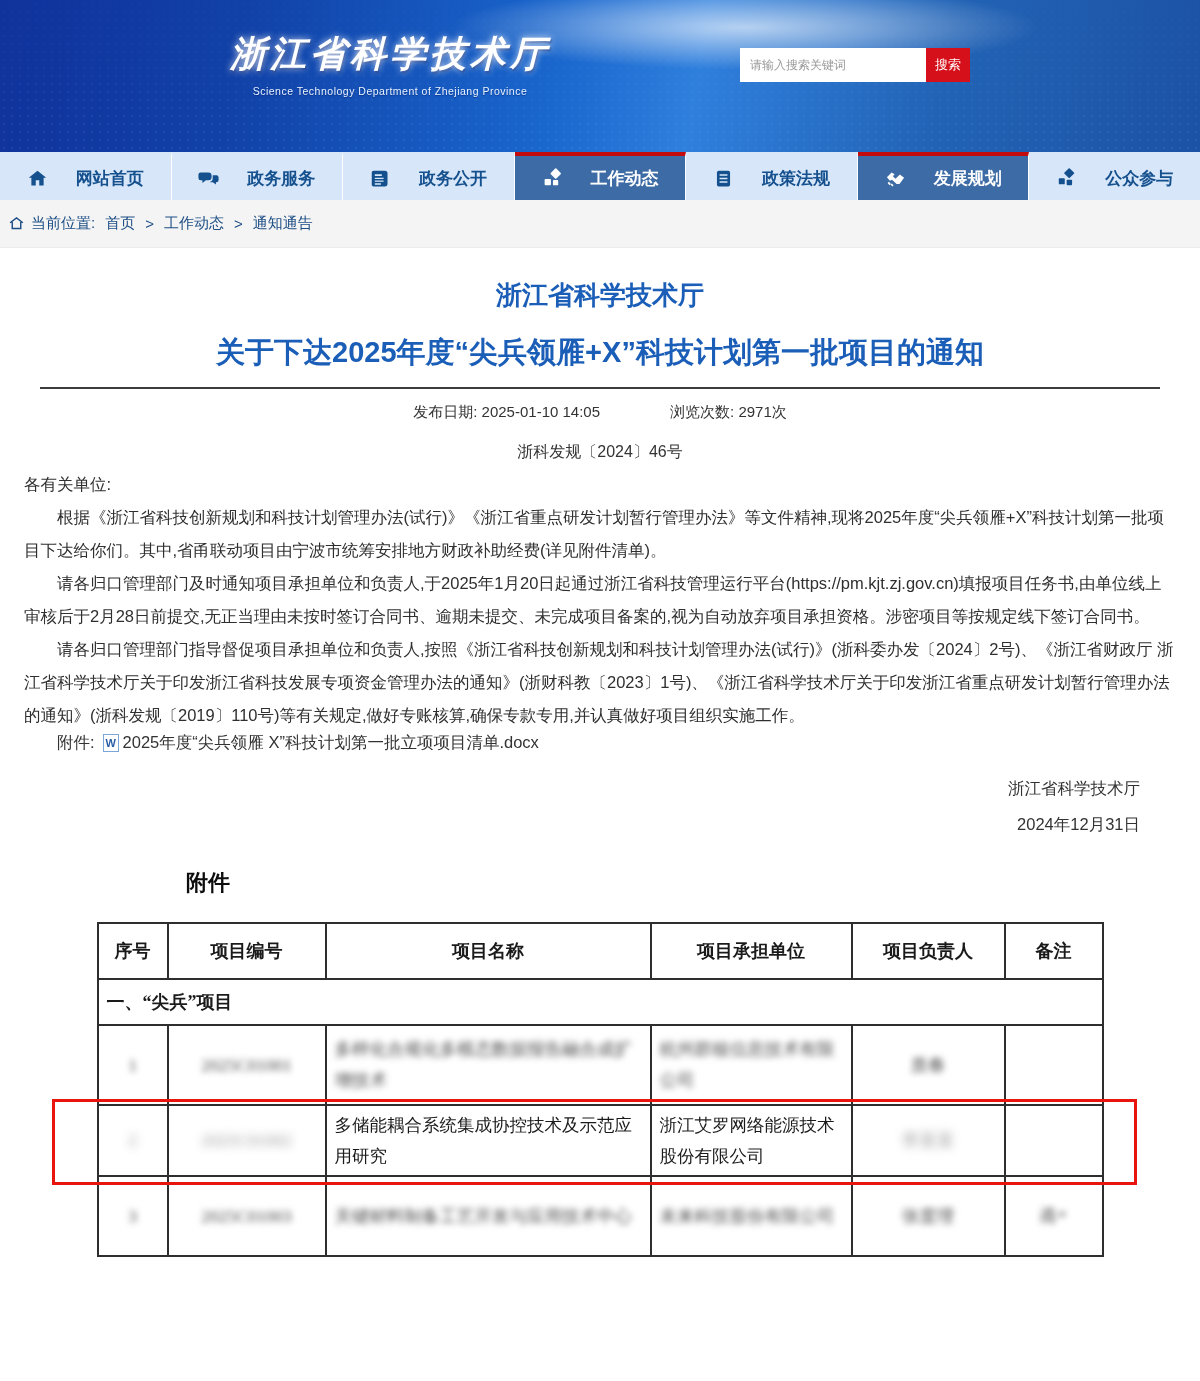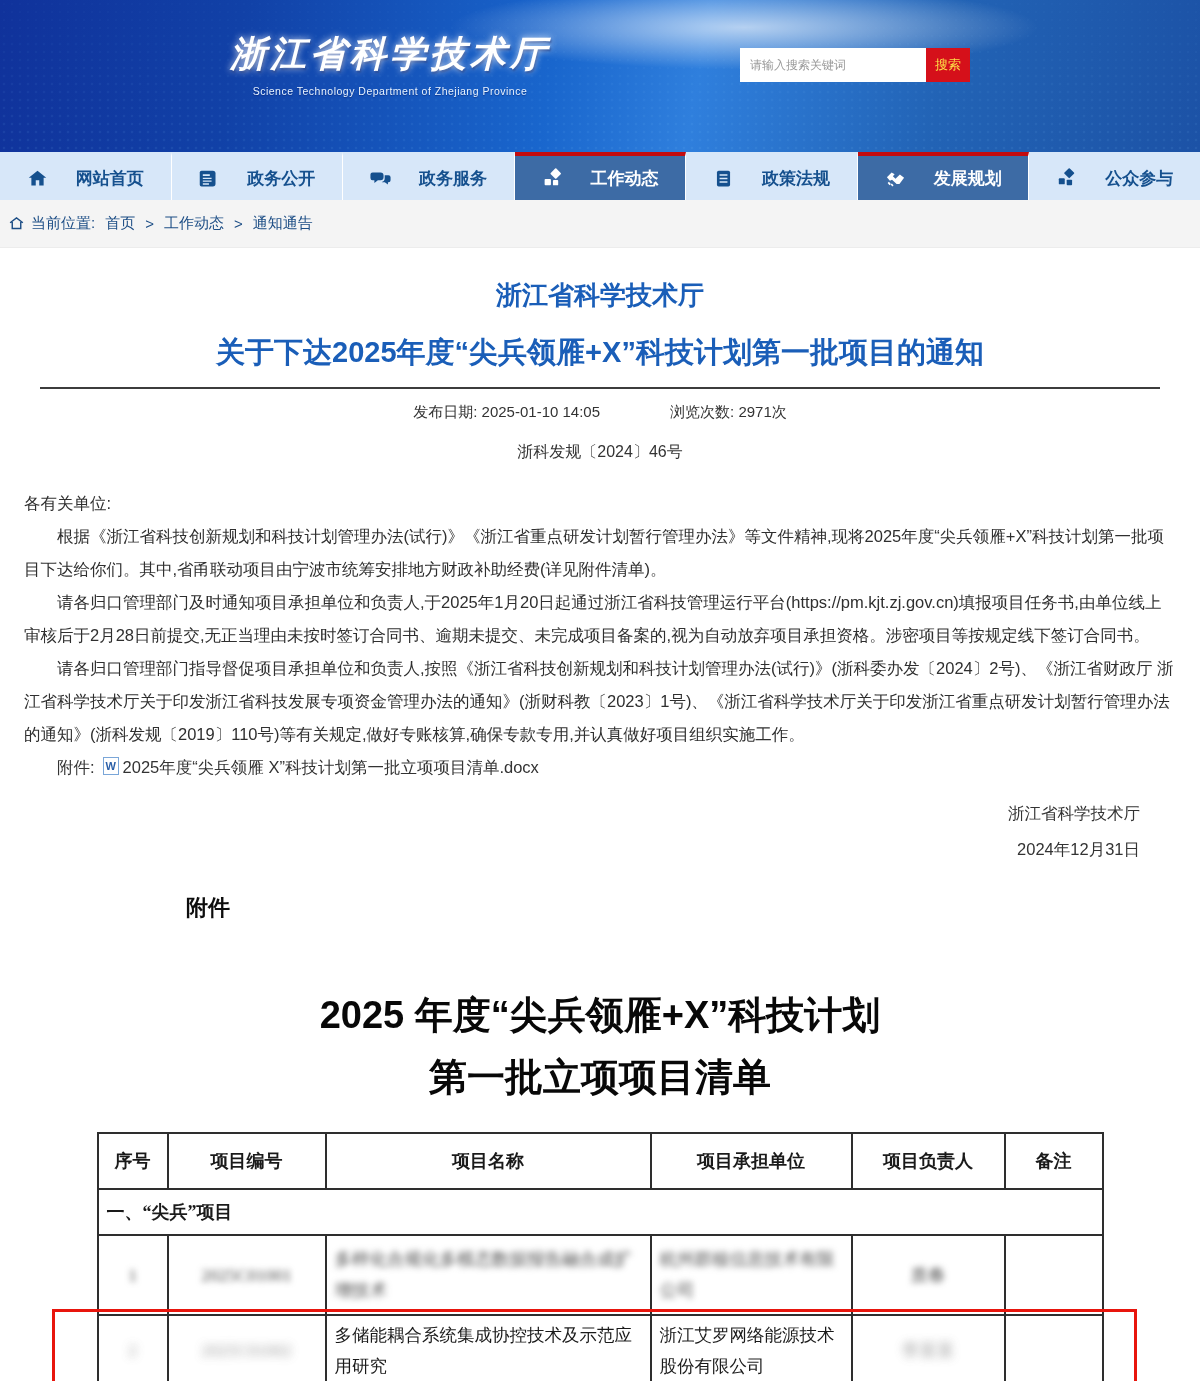--- a/index.html
+++ b/index.html
@@ -20,21 +20,21 @@
   .logo { position:absolute; left:225px; top:30px; width:330px; text-align:center; color:#fff; }
   .logo-cn { font-family:"DejaVu Serif", serif; font-style:italic; font-weight:bold;
     font-size:36px; letter-spacing:4px; white-space:nowrap;
     text-shadow:0 0 7px rgba(255,255,255,.9), 1px 2px 2px rgba(0,30,110,.65); }
   .logo-en { margin-top:6px; font-size:10.5px; letter-spacing:.5px; color:#eaf4ff;
     text-shadow:0 1px 1px rgba(0,30,110,.6); white-space:nowrap; }
   .search { position:absolute; left:740px; top:48px; display:flex; z-index:2; }
   .search input { width:186px; height:34px; border:none; outline:none; padding:12px 10px;
     font-size:12px; color:#333; background:#fff; }
   .search input::placeholder { color:#9a9a9a; }
-  .search button { width:44px; height:34px; border:none; background:#d5101a; color:#fde047;
+  .search button { width:44px; height:34px; border:none; background:#d5101a; color:#ffffff;
     font-size:13px; cursor:pointer; }
 
   
   .nav { display:flex; height:48px; background:#d7e7f9; }
   .nav-item { --tabbg:#d7e7f9; flex:1; display:flex; align-items:center; justify-content:center;
     gap:28px; color:#15508e; font-size:17px; font-weight:bold; cursor:pointer;
     border-right:1px solid #ffffff; border-top:4px solid transparent; background:var(--tabbg); }
   .nav-item:last-child { border-right:none; }
   .nav-item.active { --tabbg:#3d6ba5; color:#fff; border-top:4px solid #c30b0e; }
   .nav-item svg { width:21px; height:21px; flex:0 0 auto; }
@@ -47,23 +47,23 @@
   .crumb .link { cursor:pointer; }
 
   
   .article { padding:0 24px; color:#333; }
   .a-title { margin-top:30px; text-align:center; font-size:26px; font-weight:bold; color:#1a5eb8; }
   .a-sub   { margin-top:20px; text-align:center; font-size:29px; font-weight:bold; color:#1a5eb8; }
   .a-rule  { margin:14px 16px 0 16px; border-bottom:2px solid #3c3c3c; }
   .a-meta  { margin-top:14px; display:flex; justify-content:center; gap:70px; font-size:15px; }
   .a-meta b { font-weight:normal; }
   .a-docnum{ margin-top:20px; text-align:center; font-size:16px; }
-  .a-body  { margin-top:24px; font-size:16.5px; line-height:33px; color:#2f2f2f; }
+  .a-body  { margin-top:5px; font-size:16.5px; line-height:33px; color:#2f2f2f; }
   .a-body p.indent { text-indent:2em; }
-  .a-attach{ margin-top:6px; font-size:16.5px; display:flex; align-items:flex-start; }
+  .a-attach{ font-size:16.5px; display:flex; align-items:center; }
   .w-icon  { display:inline-flex; align-items:center; justify-content:center; width:16px; height:18px;
     border:1px solid #7aa6d8; background:#fff; color:#2a5fa8; font-size:11px; font-weight:bold;
     margin:0 4px 0 8px; }
   .a-attach .fname { cursor:pointer; }
   .a-sign  { margin-top:16px; text-align:right; padding-right:36px; font-size:16.5px; line-height:36px; }
 
   
   .doc { width:1012px; margin:26px auto 0 auto; position:relative; color:#111; }
   .doc-head { margin-left:92px; font-size:22px; font-weight:bold; color:#0d0d0d; }
   .doc-title { margin-top:62px; text-align:center; font-size:38px; font-weight:bold;
@@ -99,31 +99,31 @@
 
 <div class="nav">
   <div class="nav-item">
     <svg viewBox="0 0 24 24" fill="currentColor">
         <path d="M12 3 22 11h-3v9h-5v-6h-4v6H5v-9H2z"></path>
       </svg>
     <span>网站首页</span>
   </div>
   <div class="nav-item">
     <svg viewBox="0 0 24 24" fill="currentColor">
+        <path d="M3 5h9a3.5 3.5 0 0 1 3.5 3.5v2A3.5 3.5 0 0 1 12 14H9l-4 3v-3H3a2.5 2.5 0 0 1-2.5-2.5v-4A2.5 2.5 0 0 1 3 5z"></path>
+        <path d="M16.8 8.3h4.3a2.4 2.4 0 0 1 2.4 2.4v3.2a2.4 2.4 0 0 1-2.4 2.4h-.6v2.6l-3.6-2.6h-2.3a3.1 3.1 0 0 1-1.2-.3 4.6 4.6 0 0 0 3.4-4.4z"></path>
+      </svg>
+    <span>政务服务</span>
+  </div>
+  <div class="nav-item">
+    <svg viewBox="0 0 24 24" fill="currentColor">
         <path d="M4 3h13a3 3 0 0 1 3 3v12a3 3 0 0 1-3 3H4a2 2 0 0 1-2-2V5a2 2 0 0 1 2-2z"></path>
         <path d="M5.5 7h8v2h-8zM5.5 11h10v1.6h-10zM5.5 14.2h10v1.6h-10zM5.5 17.4h7v1.6h-7z" fill="var(--tabbg)"></path>
       </svg>
     <span>政务公开</span>
-  </div>
-  <div class="nav-item">
-    <svg viewBox="0 0 24 24" fill="currentColor">
-        <path d="M3 5h9a3.5 3.5 0 0 1 3.5 3.5v2A3.5 3.5 0 0 1 12 14H9l-4 3v-3H3a2.5 2.5 0 0 1-2.5-2.5v-4A2.5 2.5 0 0 1 3 5z"></path>
-        <path d="M16.8 8.3h4.3a2.4 2.4 0 0 1 2.4 2.4v3.2a2.4 2.4 0 0 1-2.4 2.4h-.6v2.6l-3.6-2.6h-2.3a3.1 3.1 0 0 1-1.2-.3 4.6 4.6 0 0 0 3.4-4.4z"></path>
-      </svg>
-    <span>政务服务</span>
   </div>
   <div class="nav-item active">
     <svg viewBox="0 0 24 24" fill="currentColor">
         <rect x="11.2" y="1.8" width="9" height="9" rx="1" transform="rotate(45 15.7 6.3)"></rect>
         <rect x="3" y="12.5" width="7.2" height="7.2" rx="1"></rect>
         <rect x="12.5" y="13.8" width="6" height="6" rx="1"></rect>
       </svg>
     <span>工作动态</span>
   </div>
   <div class="nav-item">
@@ -185,24 +185,20 @@
     <span class="fname">2025年度“尖兵领雁 X”科技计划第一批立项项目清单.docx</span>
   </div>
   <div class="a-sign">
     <div>浙江省科学技术厅</div>
     <div>2024年12月31日</div>
   </div>
 </div>
 
 <div class="doc">
   <div class="doc-head">附件</div>
-  <div class="doc-title">
-    <div>2025 年度“尖兵领雁+X”科技计划</div>
-    <div>第一批立项项目清单</div>
-  </div>
 
   <div class="doc-table-wrap">
     <table class="scan">
       <colgroup>
         <col class="col-seq">
           <col class="col-code">
           <col class="col-name">
         <col class="col-org">
           <col class="col-leader">
           <col class="col-note">

